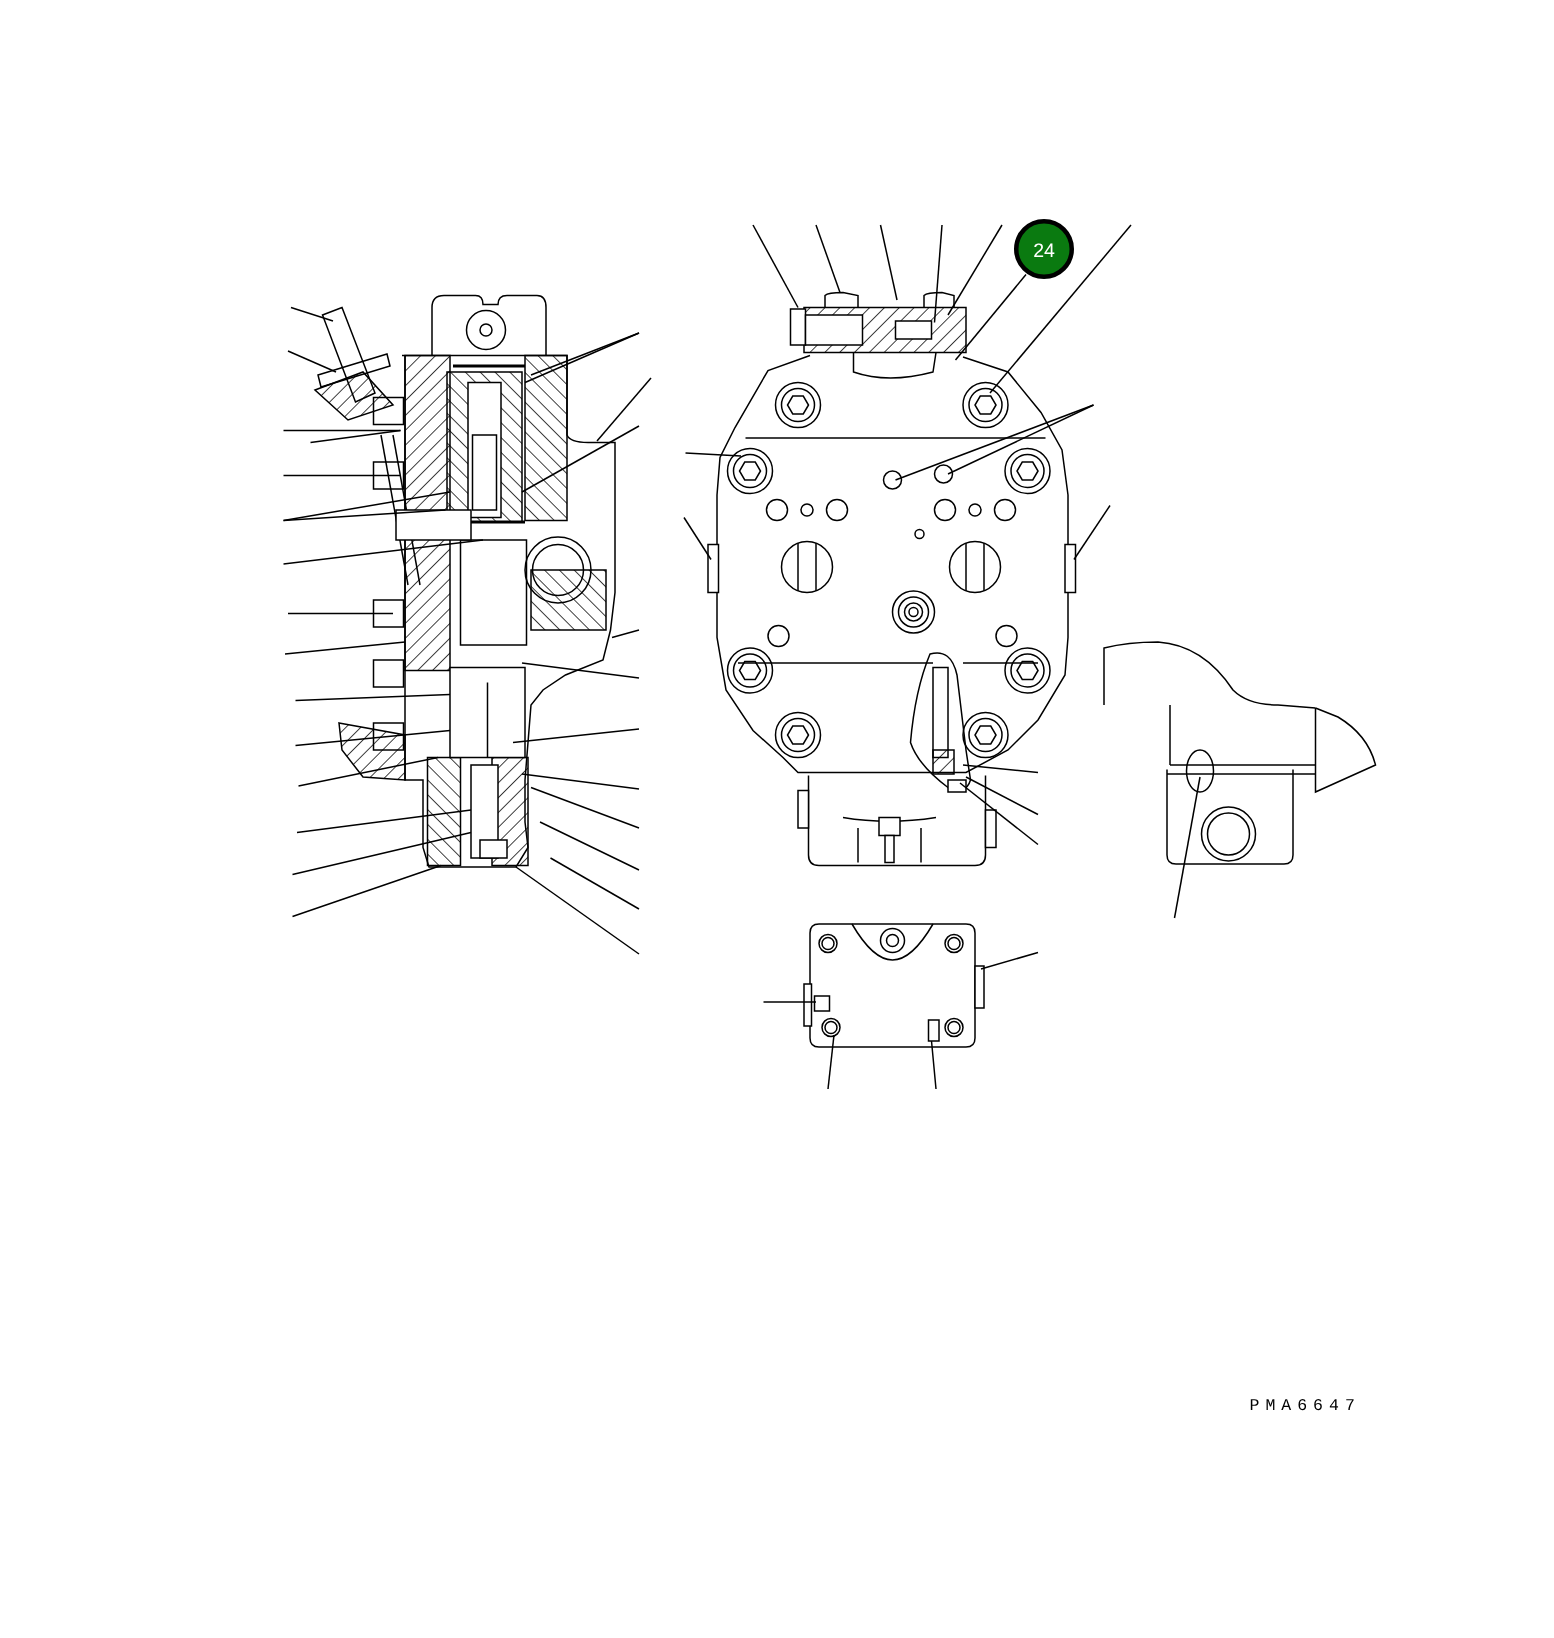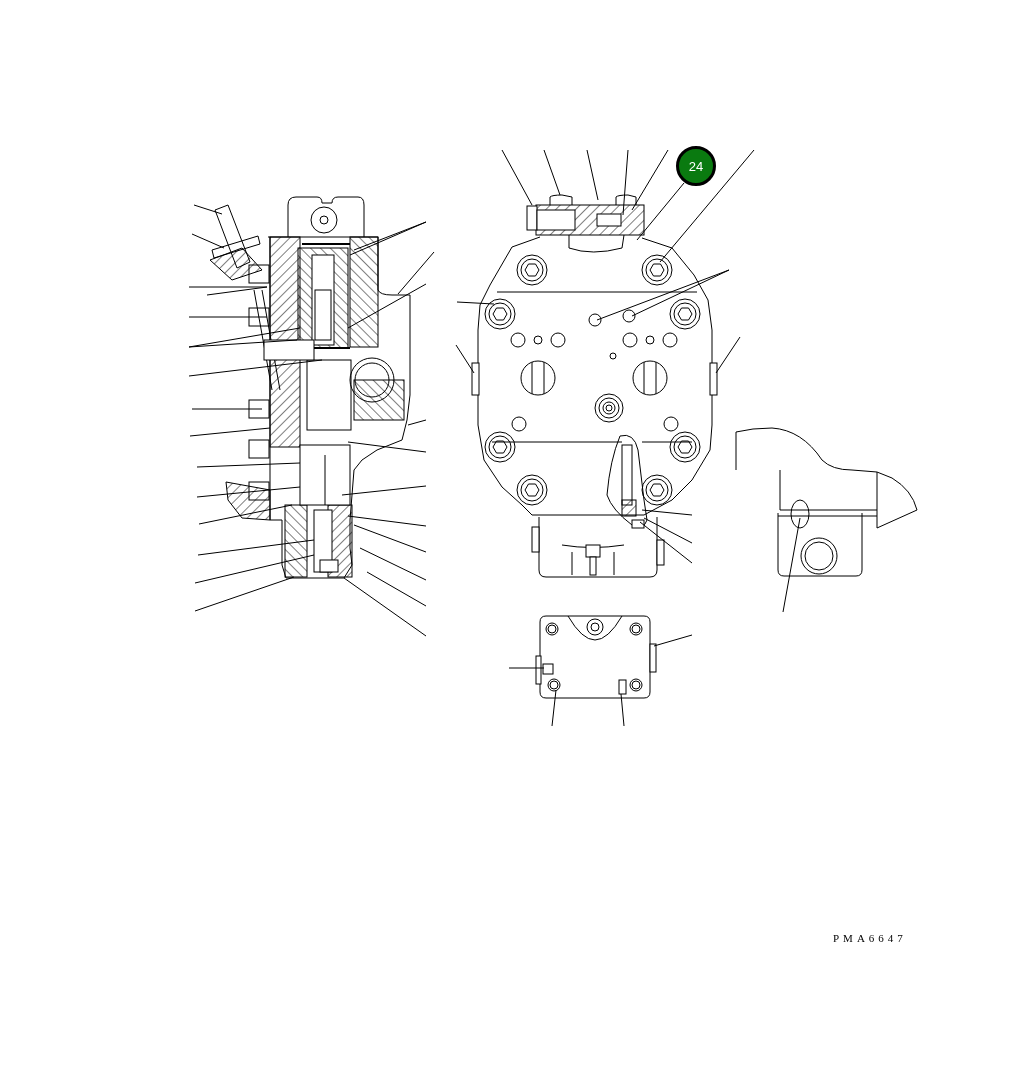--- a/index.html
+++ b/index.html
@@ -4,21 +4,21 @@
 <style>
   html,body{margin:0;padding:0;background:#ffffff;}
   body{width:1036px;height:1092px;position:relative;overflow:hidden;font-family:"Liberation Sans",sans-serif;}
   #canvas{position:absolute;left:0;top:0;width:1036px;height:1092px;margin-left:32px;}
   svg{position:absolute;left:0;top:0;}
   .ln{stroke:#000;stroke-width:1;fill:none;}
   .lnf{stroke:#000;stroke-width:1;fill:#fff;}
   .thick{stroke:#000;stroke-width:2;fill:none;}
   .callout-badge{position:absolute;width:34px;height:34px;border-radius:50%;background:#0a7a10;border:3px solid #000;
     color:#fff;font-size:13px;display:flex;align-items:center;justify-content:center;box-sizing:content-box;cursor:pointer;}
-  .drawing-id{position:absolute;font-family:Liberation Serif, serif;font-size:11px;letter-spacing:4px;color:#000;}
+  .drawing-id{position:absolute;font-family:Liberation Mono, monospace;font-size:11px;letter-spacing:4px;color:#000;}
 </style>
 </head>
 <body>
 
 <div id="canvas">
 <svg width="1036" height="1092" viewBox="0 0 1036 1092">
   <defs>
     <pattern id="hatch" width="7" height="7" patternUnits="userSpaceOnUse" patternTransform="rotate(45)">
       <line x1="0" y1="0" x2="0" y2="7" stroke="#000" stroke-width="1"></line>
     </pattern>

